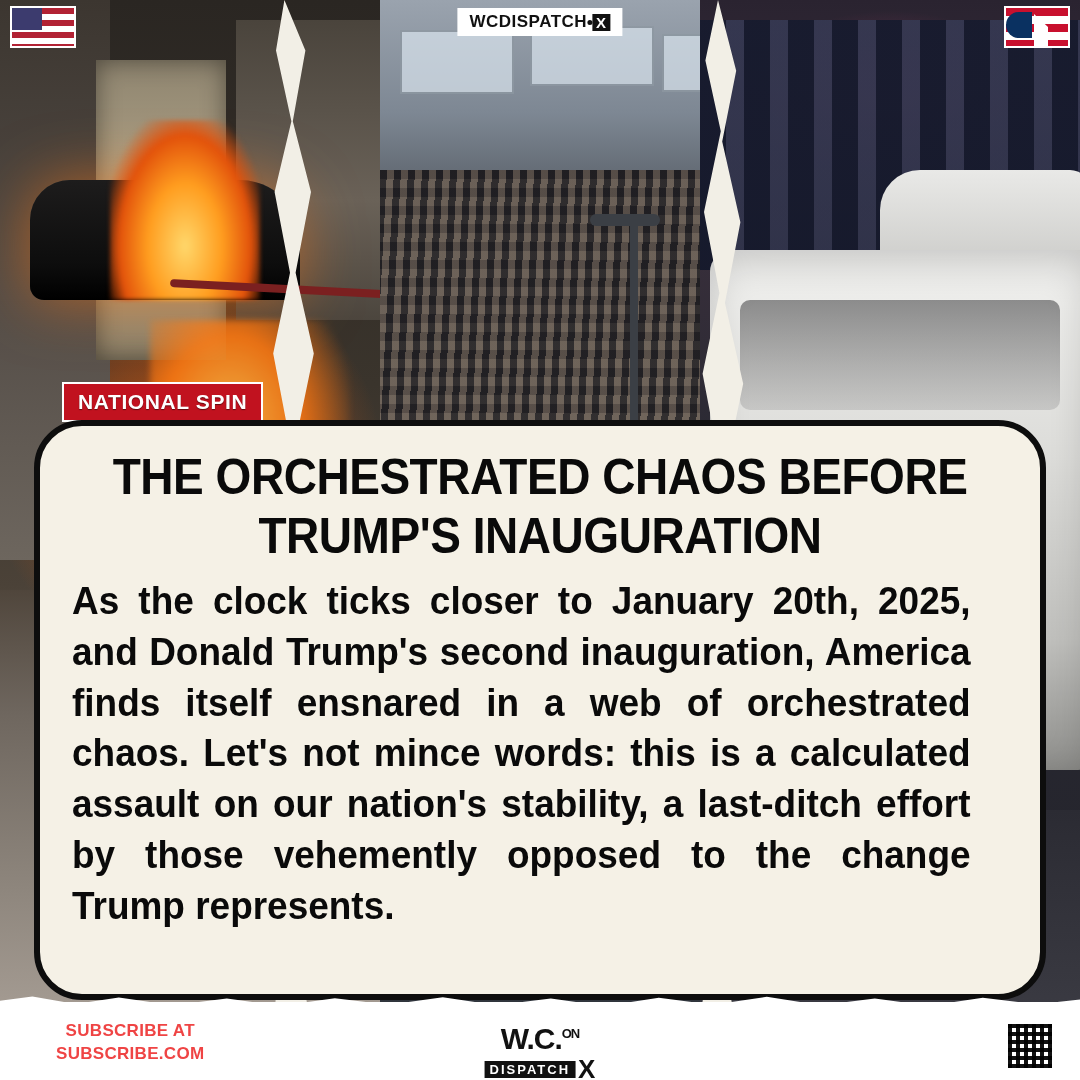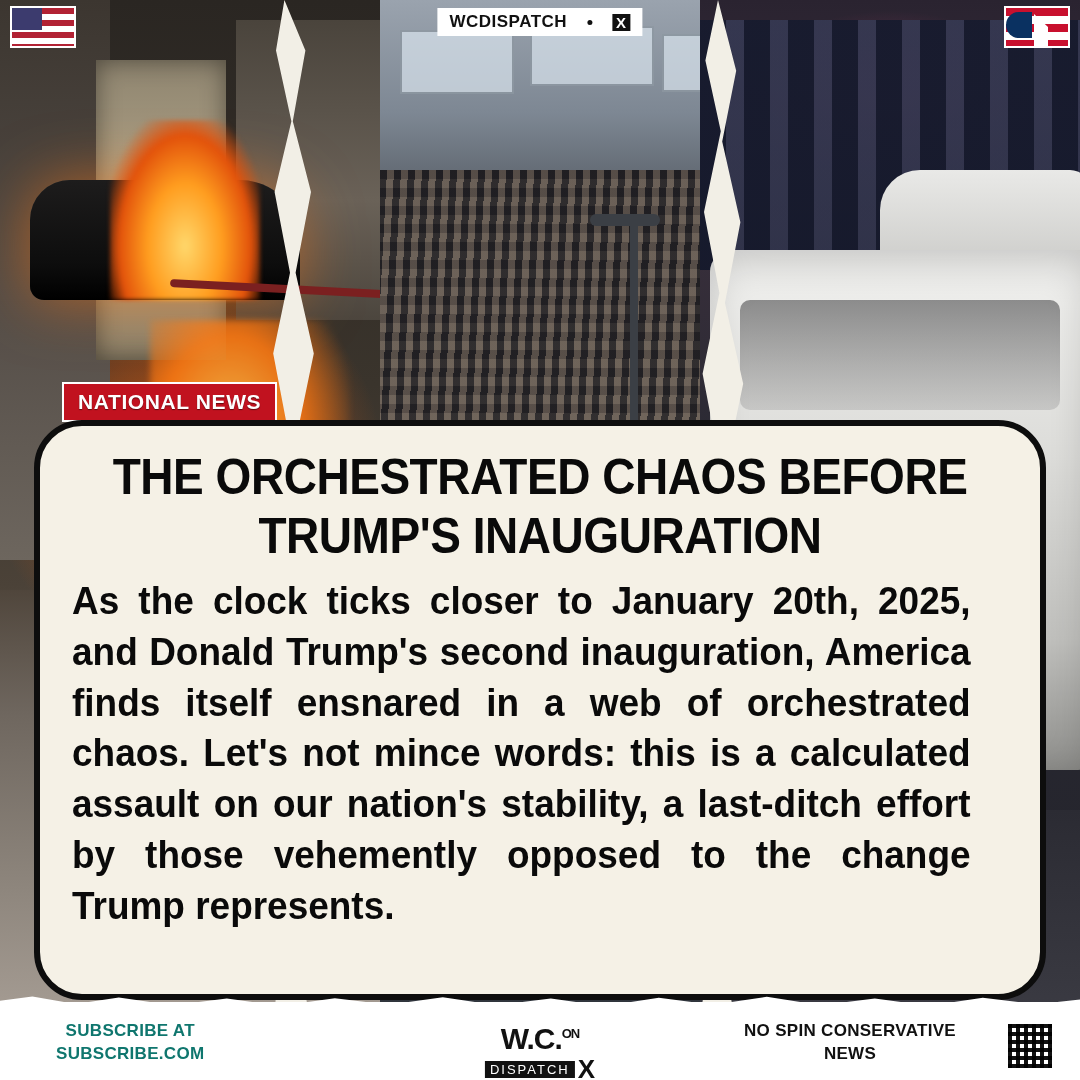--- a/index.html
+++ b/index.html
@@ -218,21 +218,21 @@
   }
 
   .wm-top {
     position: absolute; left: 50%; transform: translateX(-50%); top: 8px;
     background: #ffffff;
     color: #111;
     font-weight: bold;
     font-size: 17px;
     letter-spacing: 0.5px;
     padding: 4px 12px 4px 12px;
-    display: flex; align-items: center; gap: 20px;
+    display: flex; align-items: center; gap: 0;
     font-family: "Liberation Sans", sans-serif;
   }
   .wm-top .x-mark {
     display: inline-block;
     background: #111; color: #fff;
     font-weight: bold;
     padding: 0 4px;
     font-size: 15px;
   }
   .wm-top .dot { width: 5px; height: 5px; background: #111; border-radius: 50%; }
@@ -304,21 +304,21 @@
     background: #ffffff;
     clip-path: polygon(0 40%,3% 20%,7% 55%,11% 25%,16% 60%,21% 30%,26% 62%,31% 28%,36% 58%,41% 24%,46% 60%,51% 30%,56% 64%,61% 26%,66% 58%,71% 22%,76% 60%,81% 30%,86% 62%,91% 26%,96% 56%,100% 34%,100% 100%,0 100%);
   }
   .footer-left {
     position: absolute; left: 56px; top: 18px;
     text-align: center;
     font-family: "Liberation Sans", sans-serif;
     font-weight: bold;
     font-size: 17px;
     line-height: 1.35;
-    color: #0f766e;
+    color: #ef4444;
     letter-spacing: 0.3px;
   }
   .footer-logo {
     position: absolute; left: 50%; transform: translateX(-50%); top: 14px;
     text-align: center;
     font-family: "Liberation Sans", sans-serif;
     color: #111;
     margin-top: 8px;
   }
   .footer-logo .lg-top {
@@ -331,21 +331,21 @@
     font-size: 13px;
     font-weight: bold;
     vertical-align: super;
   }
   .footer-logo .lg-bot {
     display: flex; align-items: center; justify-content: center; gap: 3px;
     margin-top: 2px;
   }
   .footer-logo .lg-disp {
     background: #111; color: #fff;
-    font-size: 13px; font-weight: normal;
+    font-size: 13px; font-weight: bold;
     letter-spacing: 2px;
     padding: 1px 5px;
   }
   .footer-logo .lg-x {
     font-size: 26px; font-weight: bold; line-height: 1;
   }
   .footer-right {
     position: absolute; right: 120px; top: 18px;
     text-align: center;
     font-family: "Liberation Sans", sans-serif;
@@ -416,21 +416,21 @@
 
   <div class="flag flag-us"></div>
   <div class="flag flag-oh"></div>
 
   <div class="wm-top">
     <span>WCDISPATCH</span>
     <span class="dot"></span>
     <span class="x-mark">X</span>
   </div>
 
-  <div class="badge-national">NATIONAL NEWS</div>
+  <div class="badge-national">NATIONAL SPIN</div>
 
   <div class="card">
     <h1 class="headline">THE ORCHESTRATED CHAOS BEFORE TRUMP'S INAUGURATION</h1>
     <p class="bodytext">As the clock ticks closer to January 20th, 2025, and Donald Trump's second inauguration, America finds itself ensnared in a web of orchestrated chaos. Let's not mince words: this is a calculated assault on our nation's stability, a last-ditch effort by those vehemently opposed to the change Trump represents.</p>
   </div>
 
   <div class="footer">
     <div class="footer-torn"></div>
 
     <div class="footer-left">
@@ -441,21 +441,17 @@
     <div class="footer-logo">
       <div class="lg-top">
         <span>W.C.</span><span class="lg-on">ON</span>
       </div>
       <div class="lg-bot">
         <span class="lg-disp">DISPATCH</span>
         <span class="lg-x">X</span>
       </div>
     </div>
 
-    <div class="footer-right">
-      <div>NO SPIN CONSERVATIVE</div>
-      <div>NEWS</div>
-    </div>
 
     <div class="qr"></div>
   </div>
 
 </div>
 
 </body></html>

